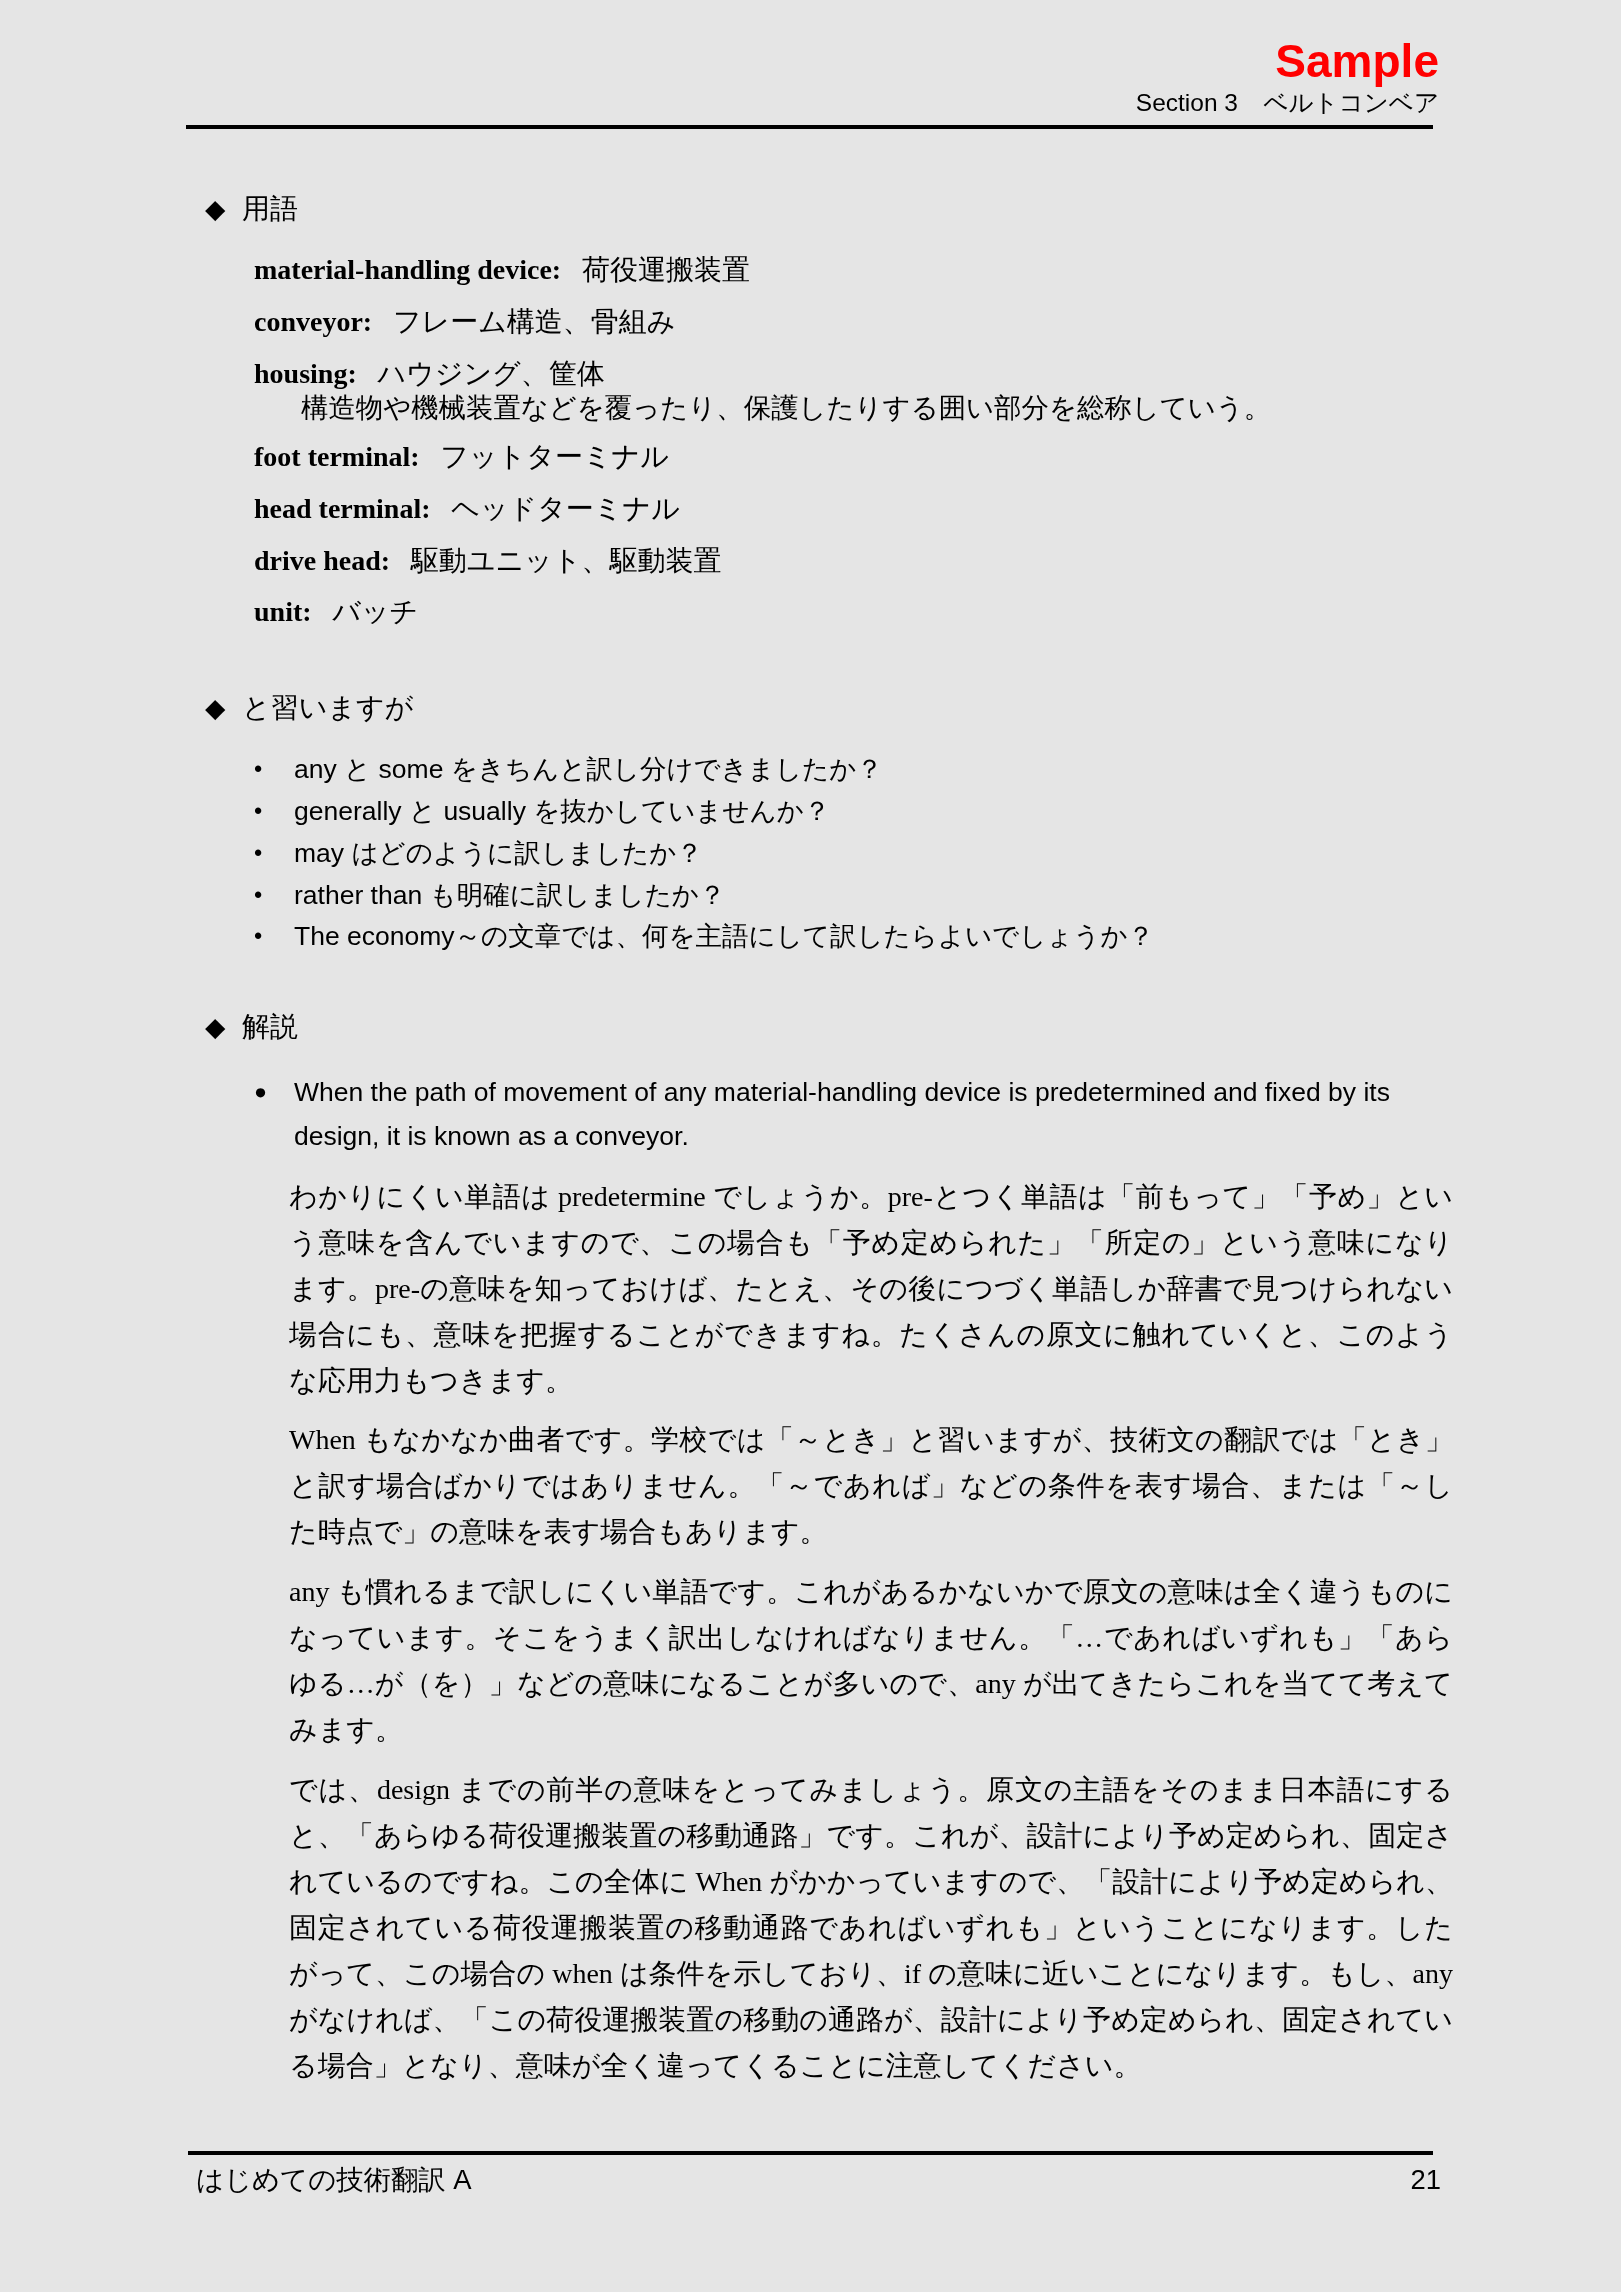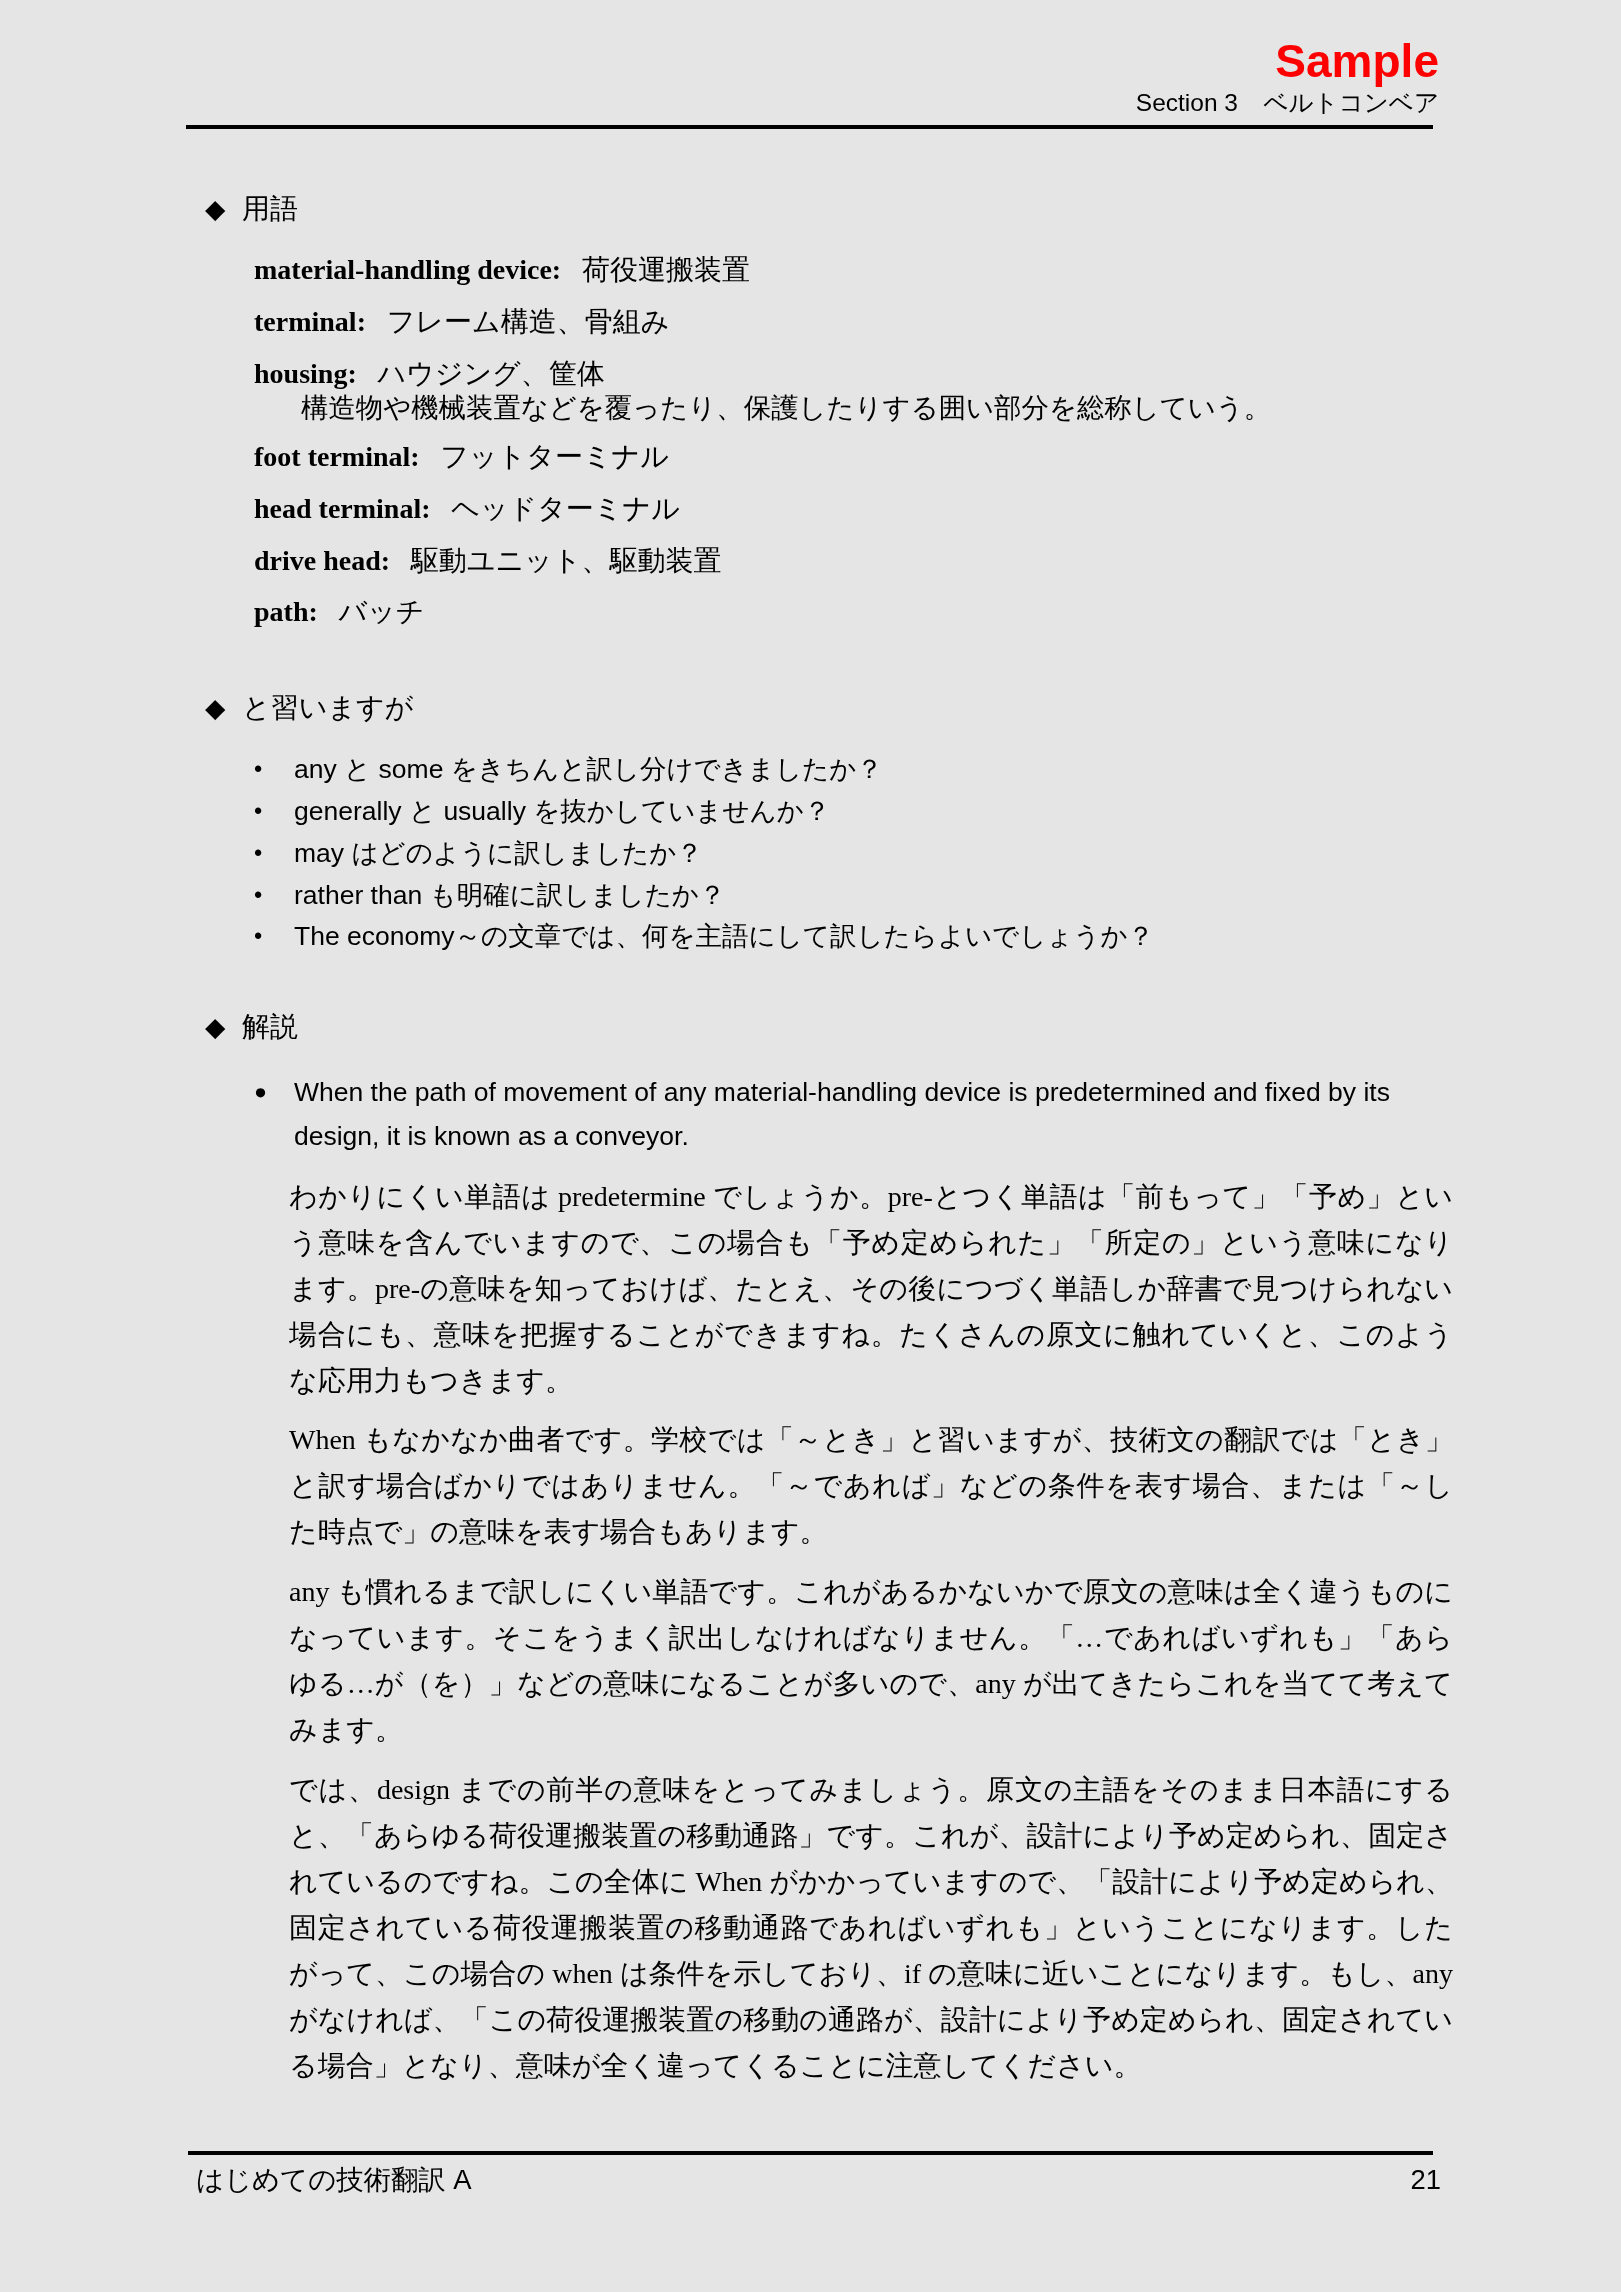--- a/index.html
+++ b/index.html
@@ -105,42 +105,42 @@
     <div class="heading h-terms">
       <span class="diamond">◆</span><span>用語</span>
     </div>
 
     <div class="terms">
       <div class="term">
         <span class="term-en">material-handling device:</span>
         <span class="term-ja">荷役運搬装置</span>
       </div>
       <div class="term">
-        <span class="term-en">terminal:</span>
+        <span class="term-en">conveyor:</span>
         <span class="term-ja">フレーム構造、骨組み</span>
       </div>
       <div class="term" style="margin-bottom:5.9px;">
         <span class="term-en">housing:</span>
         <span class="term-ja">ハウジング、筐体</span>
       </div>
       <div class="term-note">構造物や機械装置などを覆ったり、保護したりする囲い部分を総称していう。</div>
       <div class="term">
         <span class="term-en">foot terminal:</span>
         <span class="term-ja">フットターミナル</span>
       </div>
       <div class="term">
         <span class="term-en">head terminal:</span>
         <span class="term-ja">ヘッドターミナル</span>
       </div>
       <div class="term">
         <span class="term-en">drive head:</span>
         <span class="term-ja">駆動ユニット、駆動装置</span>
       </div>
       <div class="term">
-        <span class="term-en">path:</span>
+        <span class="term-en">unit:</span>
         <span class="term-ja">バッチ</span>
       </div>
     </div>
 
     <div class="heading h-points">
       <span class="diamond">◆</span><span>と習いますが</span>
     </div>
 
     <div class="points">
       <div class="point-row">

